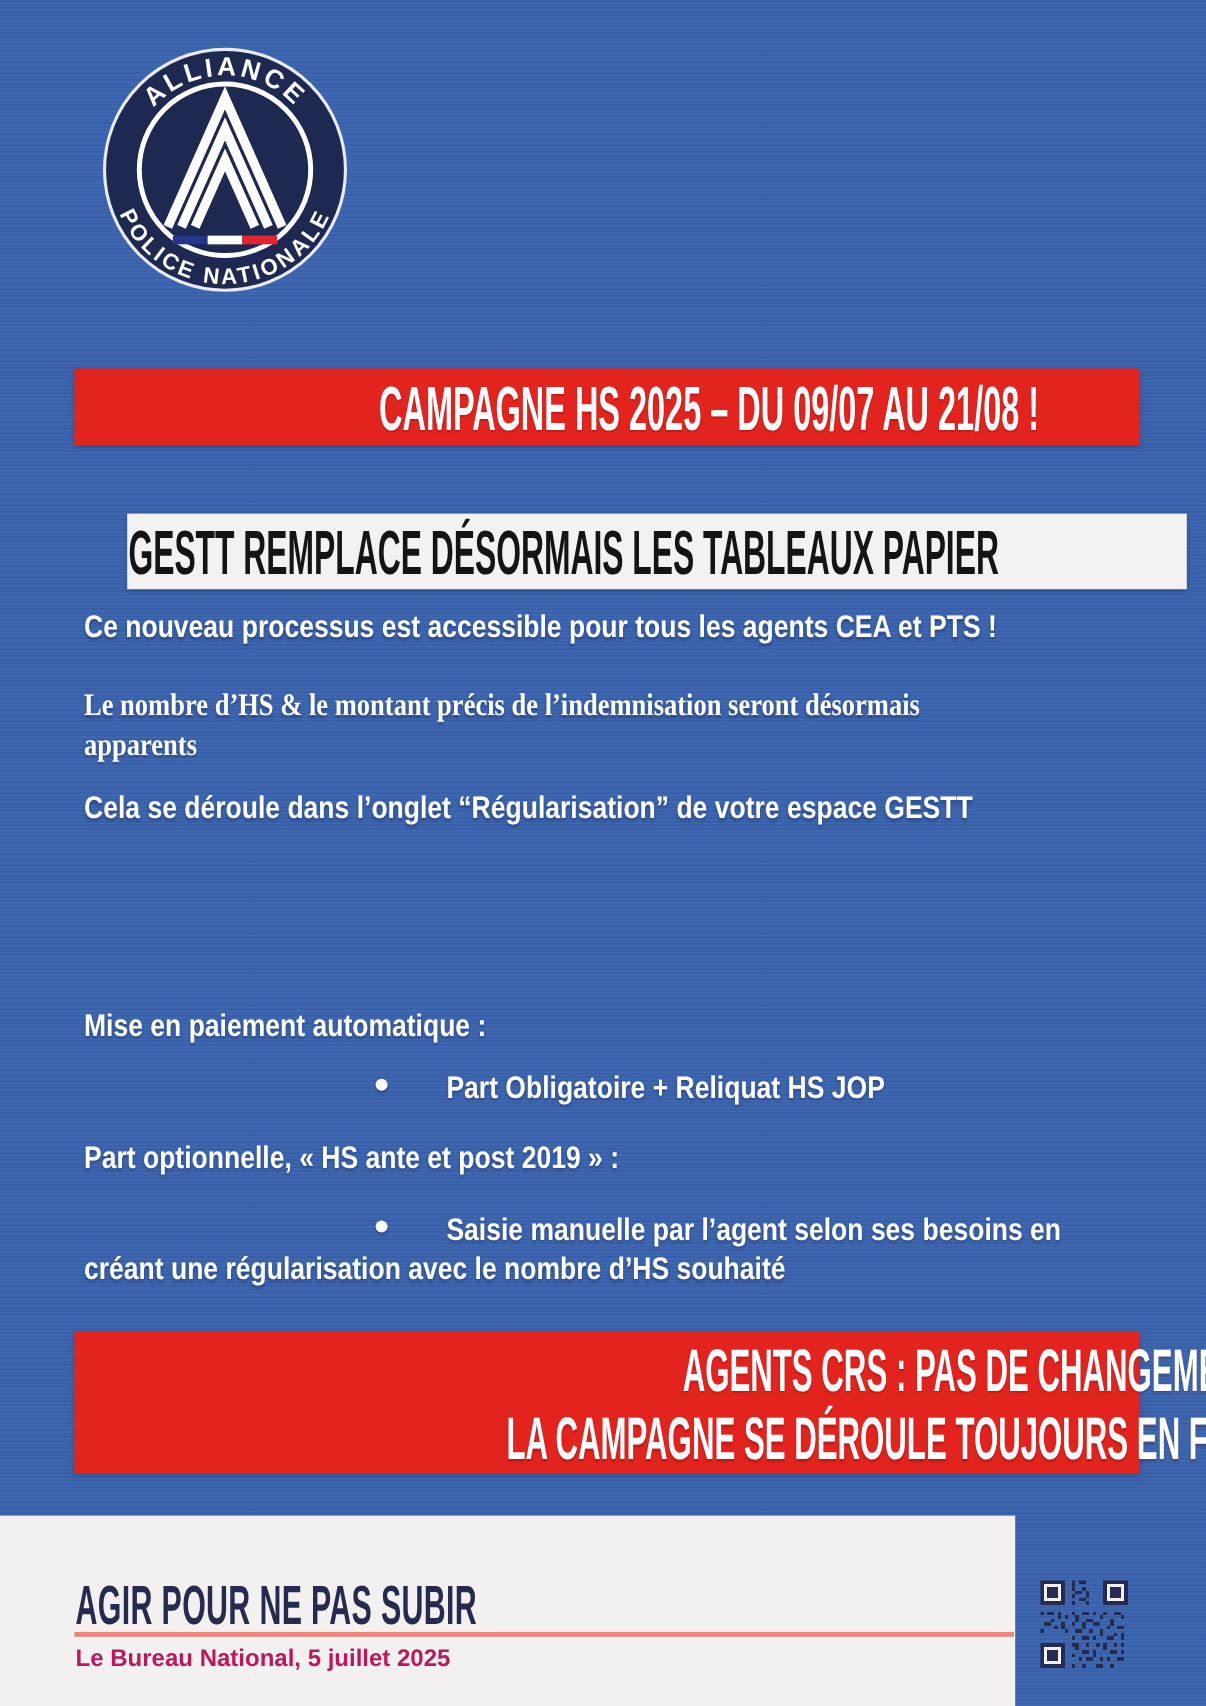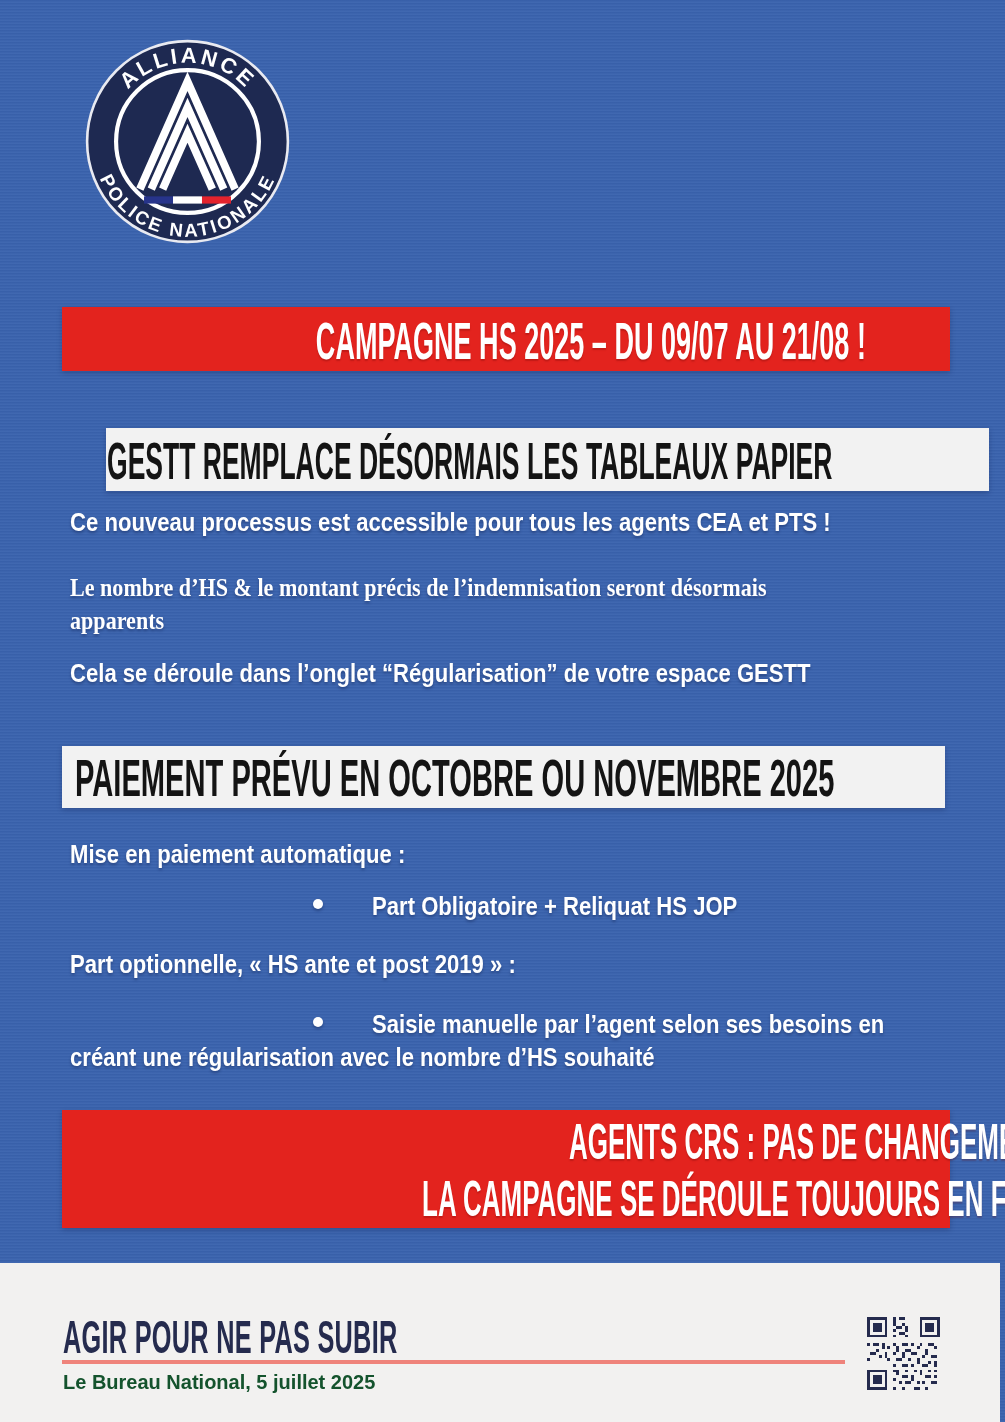--- a/index.html
+++ b/index.html
@@ -43,28 +43,28 @@
     font-weight:bold; font-size:26px; color:#ffffff; white-space:nowrap;
     transform:scaleX(0.85); transform-origin:left top; line-height:33px;
     text-shadow:0 2px 3px rgba(10,20,60,0.35);
   }
   .bullet-dot {
     width:10px; height:10px; border-radius:50%; background:#ffffff;
     box-shadow:0 2px 3px rgba(10,20,60,0.35);
   }
 
   
-  .footer { left:0; top:1263px; width:1000px; height:159px; background:#f2f1f0; }
+  .footer { left:0; top:1263px; width:846px; height:159px; background:#f2f1f0; }
   .slogan {
     left:63px; top:1310px;
     font-weight:bold; font-size:46px; color:#252b4e; white-space:nowrap;
     transform:scaleX(0.55); transform-origin:left top; letter-spacing:0.5px;
   }
   .slogan-underline { left:62px; top:1360px; width:783px; height:4px; background:#ef837b; }
-  .byline { left:63px; top:1371px; font-weight:bold; font-size:20px; color:#14532d; white-space:nowrap; }
+  .byline { left:63px; top:1371px; font-weight:bold; font-size:20px; color:#be185d; white-space:nowrap; }
 </style>
 </head>
 <body>
 
 <div id="poster">
 
   <svg class="abs" style="left:84px; top:38px;" width="207" height="207" viewBox="0 0 200 200">
     <circle cx="100" cy="100" r="97" fill="#1e2951" stroke="#e9eaf1" stroke-width="2.5"></circle>
     <circle cx="100" cy="100" r="69" fill="none" stroke="#ffffff" stroke-width="4"></circle>
     <g stroke="#ffffff" stroke-width="7.5" fill="none" stroke-linejoin="miter">
@@ -102,23 +102,20 @@
 
   <div class="abs body-line" style="left:70px; top:506px;">Ce nouveau processus est accessible pour tous les agents CEA et PTS !</div>
 
   <div class="abs" style="left:70px; top:571px;font-family:Liberation Serif, serif;">
     <div class="body-line" style="position:static;">Le nombre d’HS &amp; le montant précis de l’indemnisation seront désormais</div>
     <div class="body-line" style="position:static;">apparents</div>
   </div>
 
   <div class="abs body-line" style="left:70px; top:657px;">Cela se déroule dans l’onglet “Régularisation” de votre espace GESTT</div>
 
-  <div class="abs banner banner-white" style="left:62px; top:746px; width:883px; height:62px; padding-left:13px; box-sizing:border-box;">
-    <span class="hl white-banner-text paiement-text">PAIEMENT PRÉVU EN OCTOBRE OU NOVEMBRE 2025</span>
-  </div>
 
   <div class="abs body-line" style="left:70px; top:838px;">Mise en paiement automatique :</div>
 
   <div class="abs bullet-dot" style="left:313px; top:899px;"></div>
   <div class="abs body-line" style="left:372px; top:890px;">Part Obligatoire + Reliquat HS JOP</div>
 
   <div class="abs body-line" style="left:70px; top:948px;">Part optionnelle, « HS ante et post 2019 » :</div>
 
   <div class="abs bullet-dot" style="left:313px; top:1017px;"></div>
   <div class="abs body-line" style="left:372px; top:1008px;">Saisie manuelle par l’agent selon ses besoins en</div>

